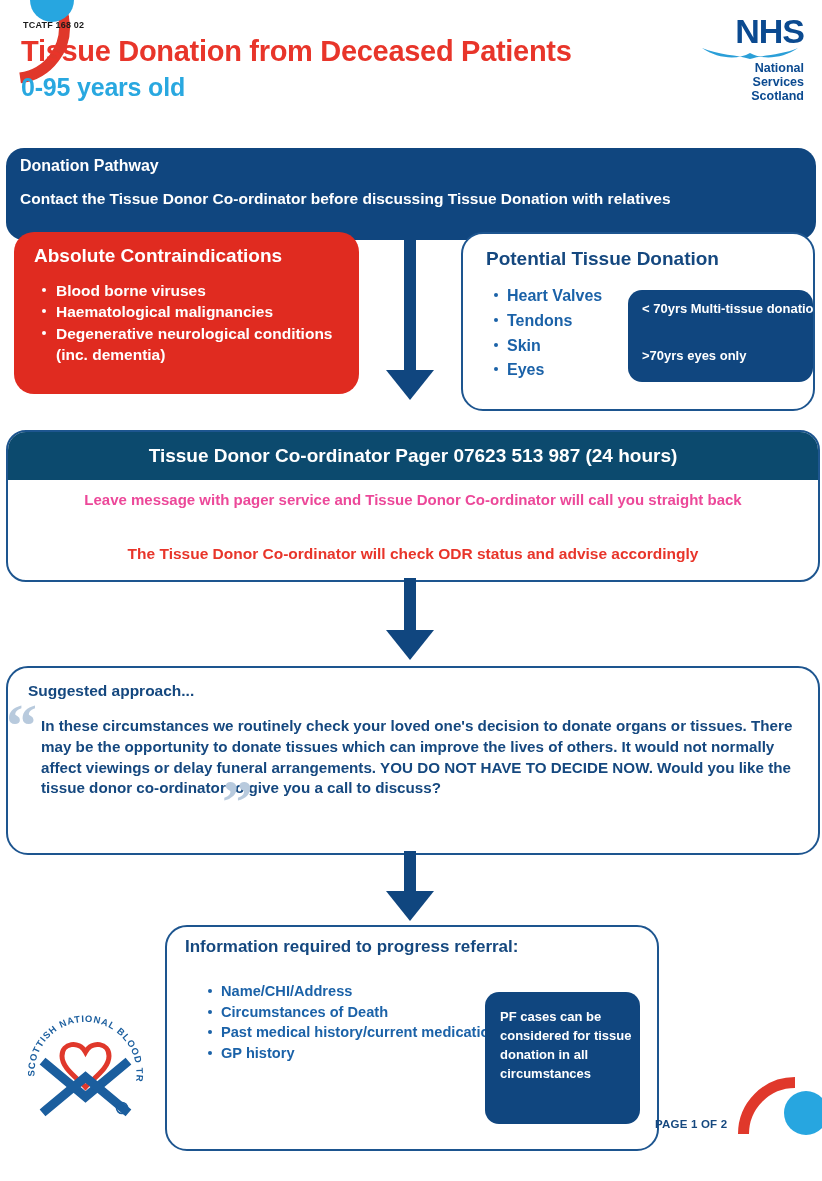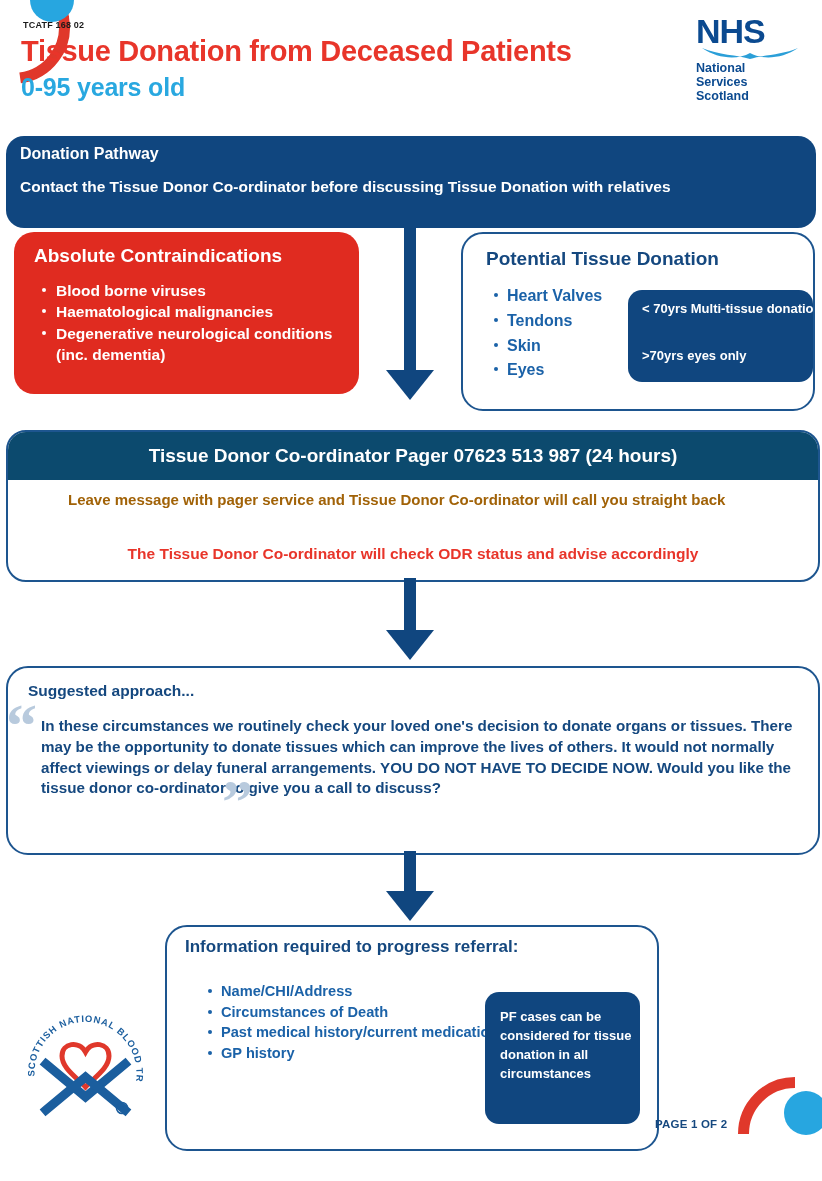--- a/index.html
+++ b/index.html
@@ -39,21 +39,21 @@
   }
   .title{
     position:absolute;left:21px;top:36px;width:640px;
     font-size:29px;font-weight:bold;color:#e8352a;line-height:1.08;
     letter-spacing:-.3px;
   }
   .subtitle{
     position:absolute;left:21px;top:73px;
     font-size:25px;font-weight:bold;color:#29a8e0;letter-spacing:-.2px;
   }
-  .nhslogo{position:absolute;right:18px;top:14px;width:108px;text-align:left;}
+  .nhslogo{position:absolute;right:18px;top:14px;width:108px;text-align:right;}
   .nhslogo .nhs{
     font-size:34px;font-weight:bold;color:#0b4a90;letter-spacing:-1px;
     line-height:1;font-family:"Liberation Sans",sans-serif;
   }
   .nhslogo .swoosh{height:13px;position:relative;margin:-1px 0 1px 0;}
   .nhslogo .swoosh svg{display:block;margin:0 auto;}
   .nhslogo .nss{
     font-size:12.5px;font-weight:bold;color:#0b4a90;line-height:1.12;
   }
 
@@ -63,21 +63,21 @@
   }
   .whitebox{
     position:absolute;background:#fff;border:2px solid #1d5header;
     border:2px solid #1d558f;border-radius:22px;
   }
   .redbox{
     position:absolute;background:#e02b20;border-radius:20px;color:#fff;
   }
 
   
-  #pathway-banner{left:6px;top:136px;width:810px;height:92px;border-radius:18px;}
+  #pathway-banner{left:6px;top:148px;width:810px;height:92px;border-radius:18px;}
   #pathway-banner .ttl{
     position:absolute;left:14px;top:9px;font-size:16px;font-weight:bold;
   }
   #pathway-banner .sub{
     position:absolute;left:14px;top:42px;font-size:15.5px;font-weight:bold;
     white-space:nowrap;
   }
 
   
   #contra-box{left:14px;top:232px;width:345px;height:162px;}
@@ -123,22 +123,22 @@
 
   
   #pager-box{left:6px;top:430px;width:810px;height:148px;border-radius:20px;}
   #pager-header{
     position:absolute;left:0;top:0;width:100%;height:48px;
     background:#0c4a6e;border-radius:18px 18px 0 0;
     display:flex;align-items:center;justify-content:center;
   }
   #pager-header .t{font-size:19px;font-weight:bold;color:#fff;}
   #pager-box .line1{
-    position:absolute;left:60px;top:58px;width:690px;
-    font-size:15px;font-weight:bold;color:#a16207;line-height:1.35;
+    position:absolute;left:60px;top:58px;width:690px;text-align:center;
+    font-size:15px;font-weight:bold;color:#ec4899;line-height:1.35;
   }
   #pager-box .line2{
     position:absolute;left:40px;top:113px;width:730px;text-align:center;
     font-size:15.5px;font-weight:bold;color:#e8352a;
   }
 
   
   #approach-box{left:6px;top:666px;width:810px;height:185px;}
   #approach-box .hd{
     position:absolute;left:20px;top:14px;font-size:15.5px;font-weight:bold;color:#15487f;

